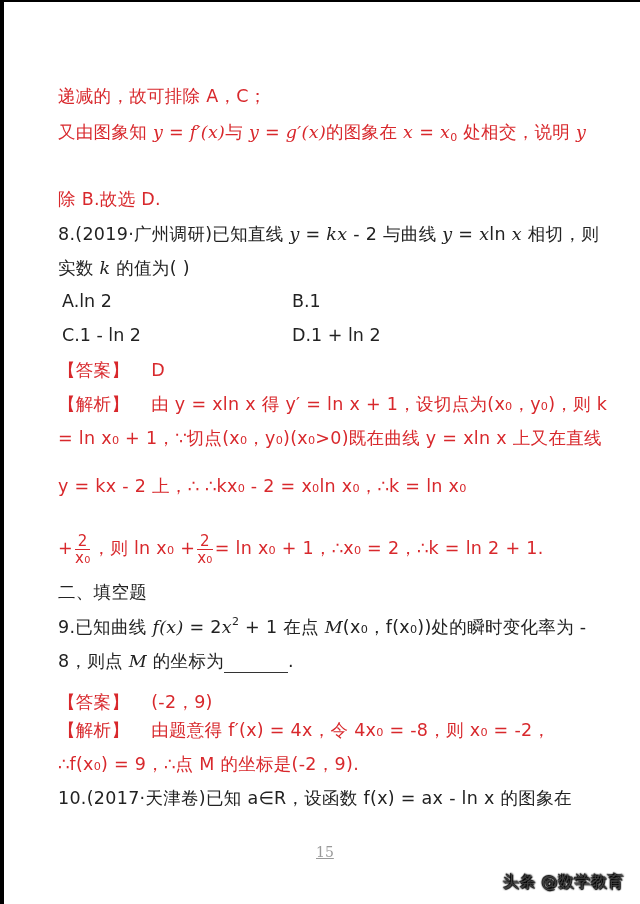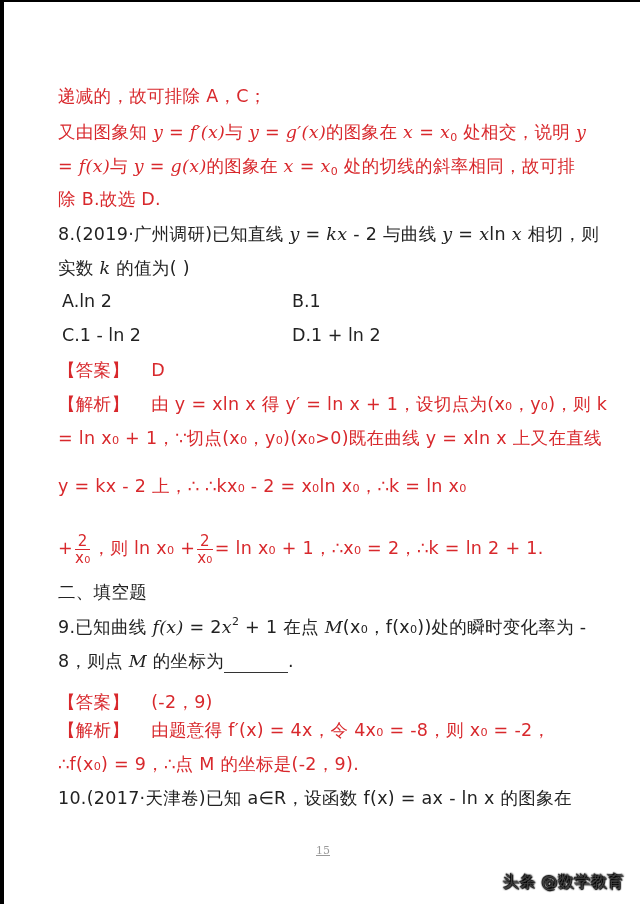--- a/index.html
+++ b/index.html
@@ -22,43 +22,40 @@
   .brace-block { display:inline-block; vertical-align:middle; position:relative; margin:0 4px 0 2px; }
   .brace-block .bar {
     position:absolute; left:0; top:2px; bottom:2px; width:2px;
     border-left:1.5px solid #d8282c;
   }
   .brace-block .rows { padding-left:6px; font-size:15px; line-height:22px; }
   .frac { display:inline-block; vertical-align:middle; text-align:center; margin:0 2px; font-size:15px; line-height:16px; }
   .frac .num { display:block; border-bottom:1.3px solid #d8282c; padding:0 1px; }
   .frac .den { display:block; }
   .blank { display:inline-block; width:64px; border-bottom:1px solid #333; height:18px; vertical-align:bottom; }
-  .page-number { position:absolute; left:310px; top:842px; font-size:11px; color:#999; font-family:"DejaVu Serif",serif;text-decoration:underline; }
+  .page-number { position:absolute; left:310px; top:842px; font-size:14px; color:#999; font-family:"DejaVu Serif",serif;text-decoration:underline; }
   .watermark {
     position:absolute; right:18px; top:870px; font-size:16px; color:#404040;
     text-shadow: 0 0 2px #000, 0 0 2px #000, 1px 1px 1px #000, -1px -1px 1px #000;
     letter-spacing:0.5px;
   }
 </style>
 </head>
 <body>
 
 <div class="frame-top"></div>
 <div class="frame-left"></div>
 
 <div class="page">
 
   <div class="line red" style="top:82px;">
     <span>递减的，故可排除 A，C；</span>
   </div>
   <div class="line red" style="top:118px;text-align:center;">
     <span>又由图象知 </span><span class="i">y</span><span> = </span><span class="i">f′(x)</span><span>与 </span><span class="i">y</span><span> = </span><span class="i">g′(x)</span><span>的图象在 </span><span class="i">x</span><span> = </span><span class="i">x</span><sub>0</sub><span> 处相交，说明 </span><span class="i">y</span>
-  </div>
-  <div class="line red" style="top:152px;">
-    <span>= </span><span class="i">f(x)</span><span>与 </span><span class="i">y</span><span> = </span><span class="i">g(x)</span><span>的图象在 </span><span class="i">x</span><span> = </span><span class="i">x</span><sub>0</sub><span> 处的切线的斜率相同，故可排</span>
   </div>
   <div class="line red" style="top:185px;">
     <span>除 B.故选 D.</span>
   </div>
 
   <div class="line" style="top:220px;">
     <span>8.(2019·广州调研)已知直线 </span><span class="i">y</span><span> = </span><span class="i">kx</span><span> - 2 与曲线 </span><span class="i">y</span><span> = </span><span class="i">x</span><span>ln </span><span class="i">x</span><span> 相切，则</span>
   </div>
   <div class="line" style="top:254px;">
     <span>实数 </span><span class="i">k</span><span> 的值为(        )</span>

